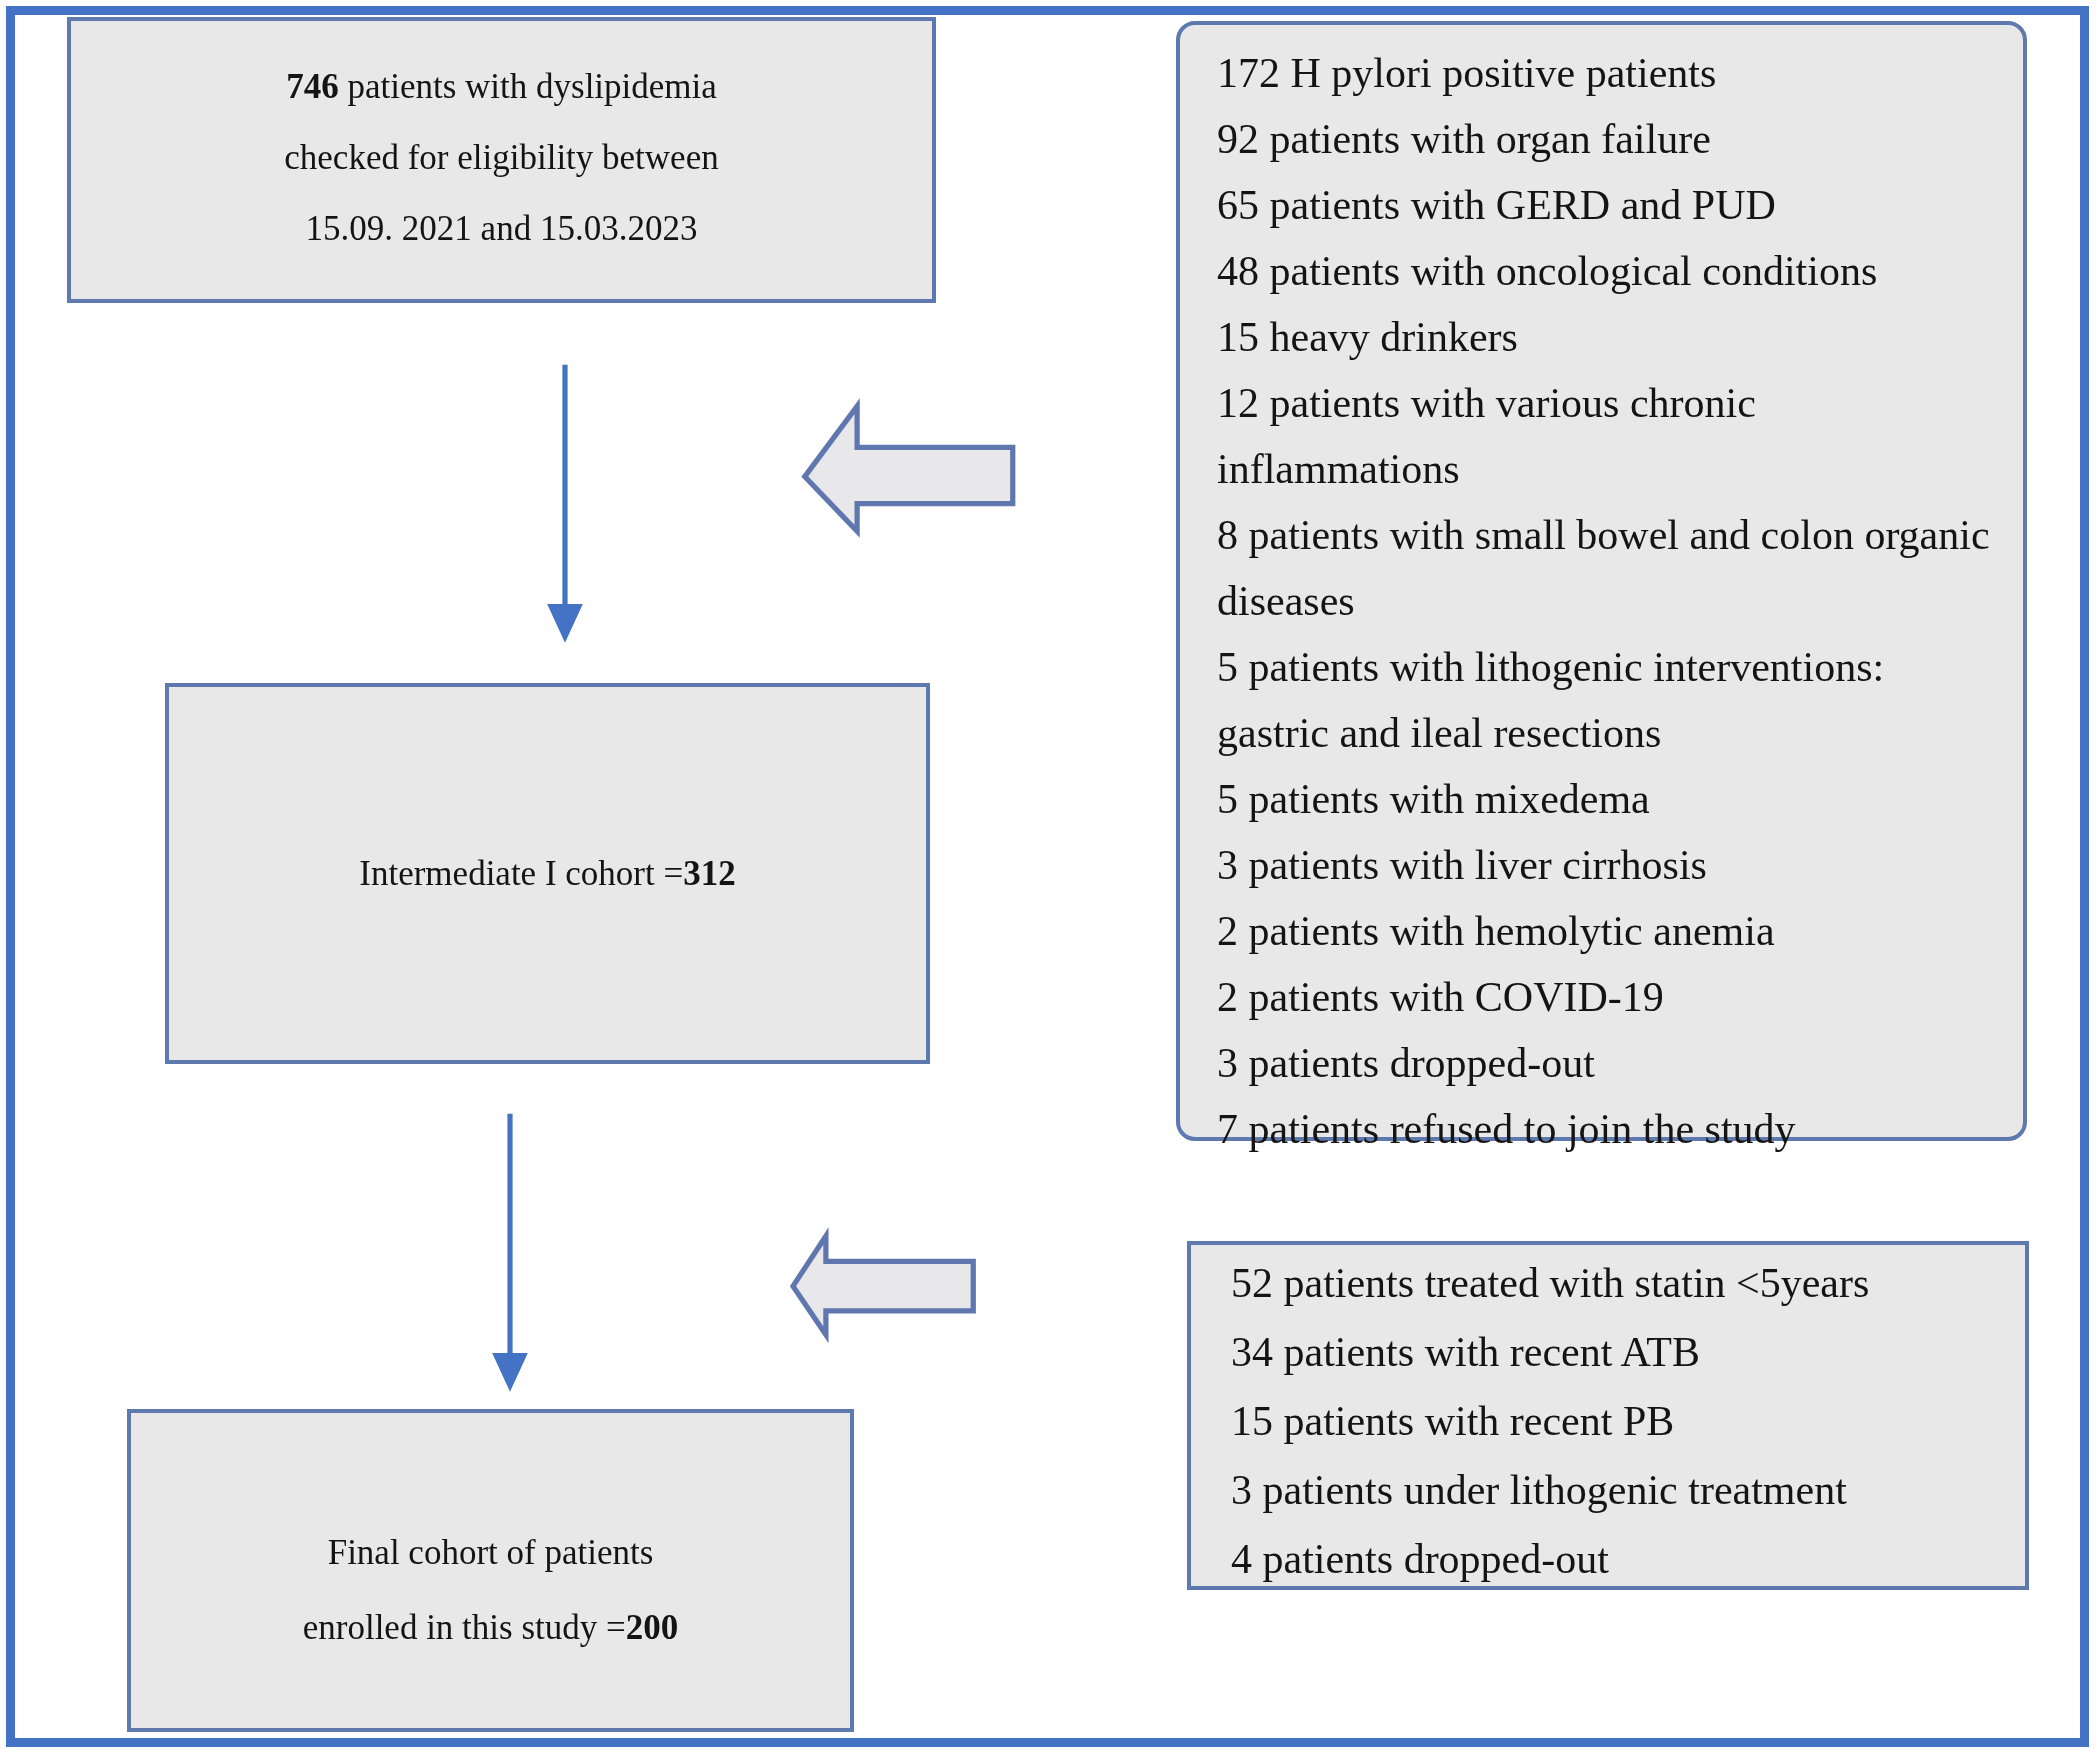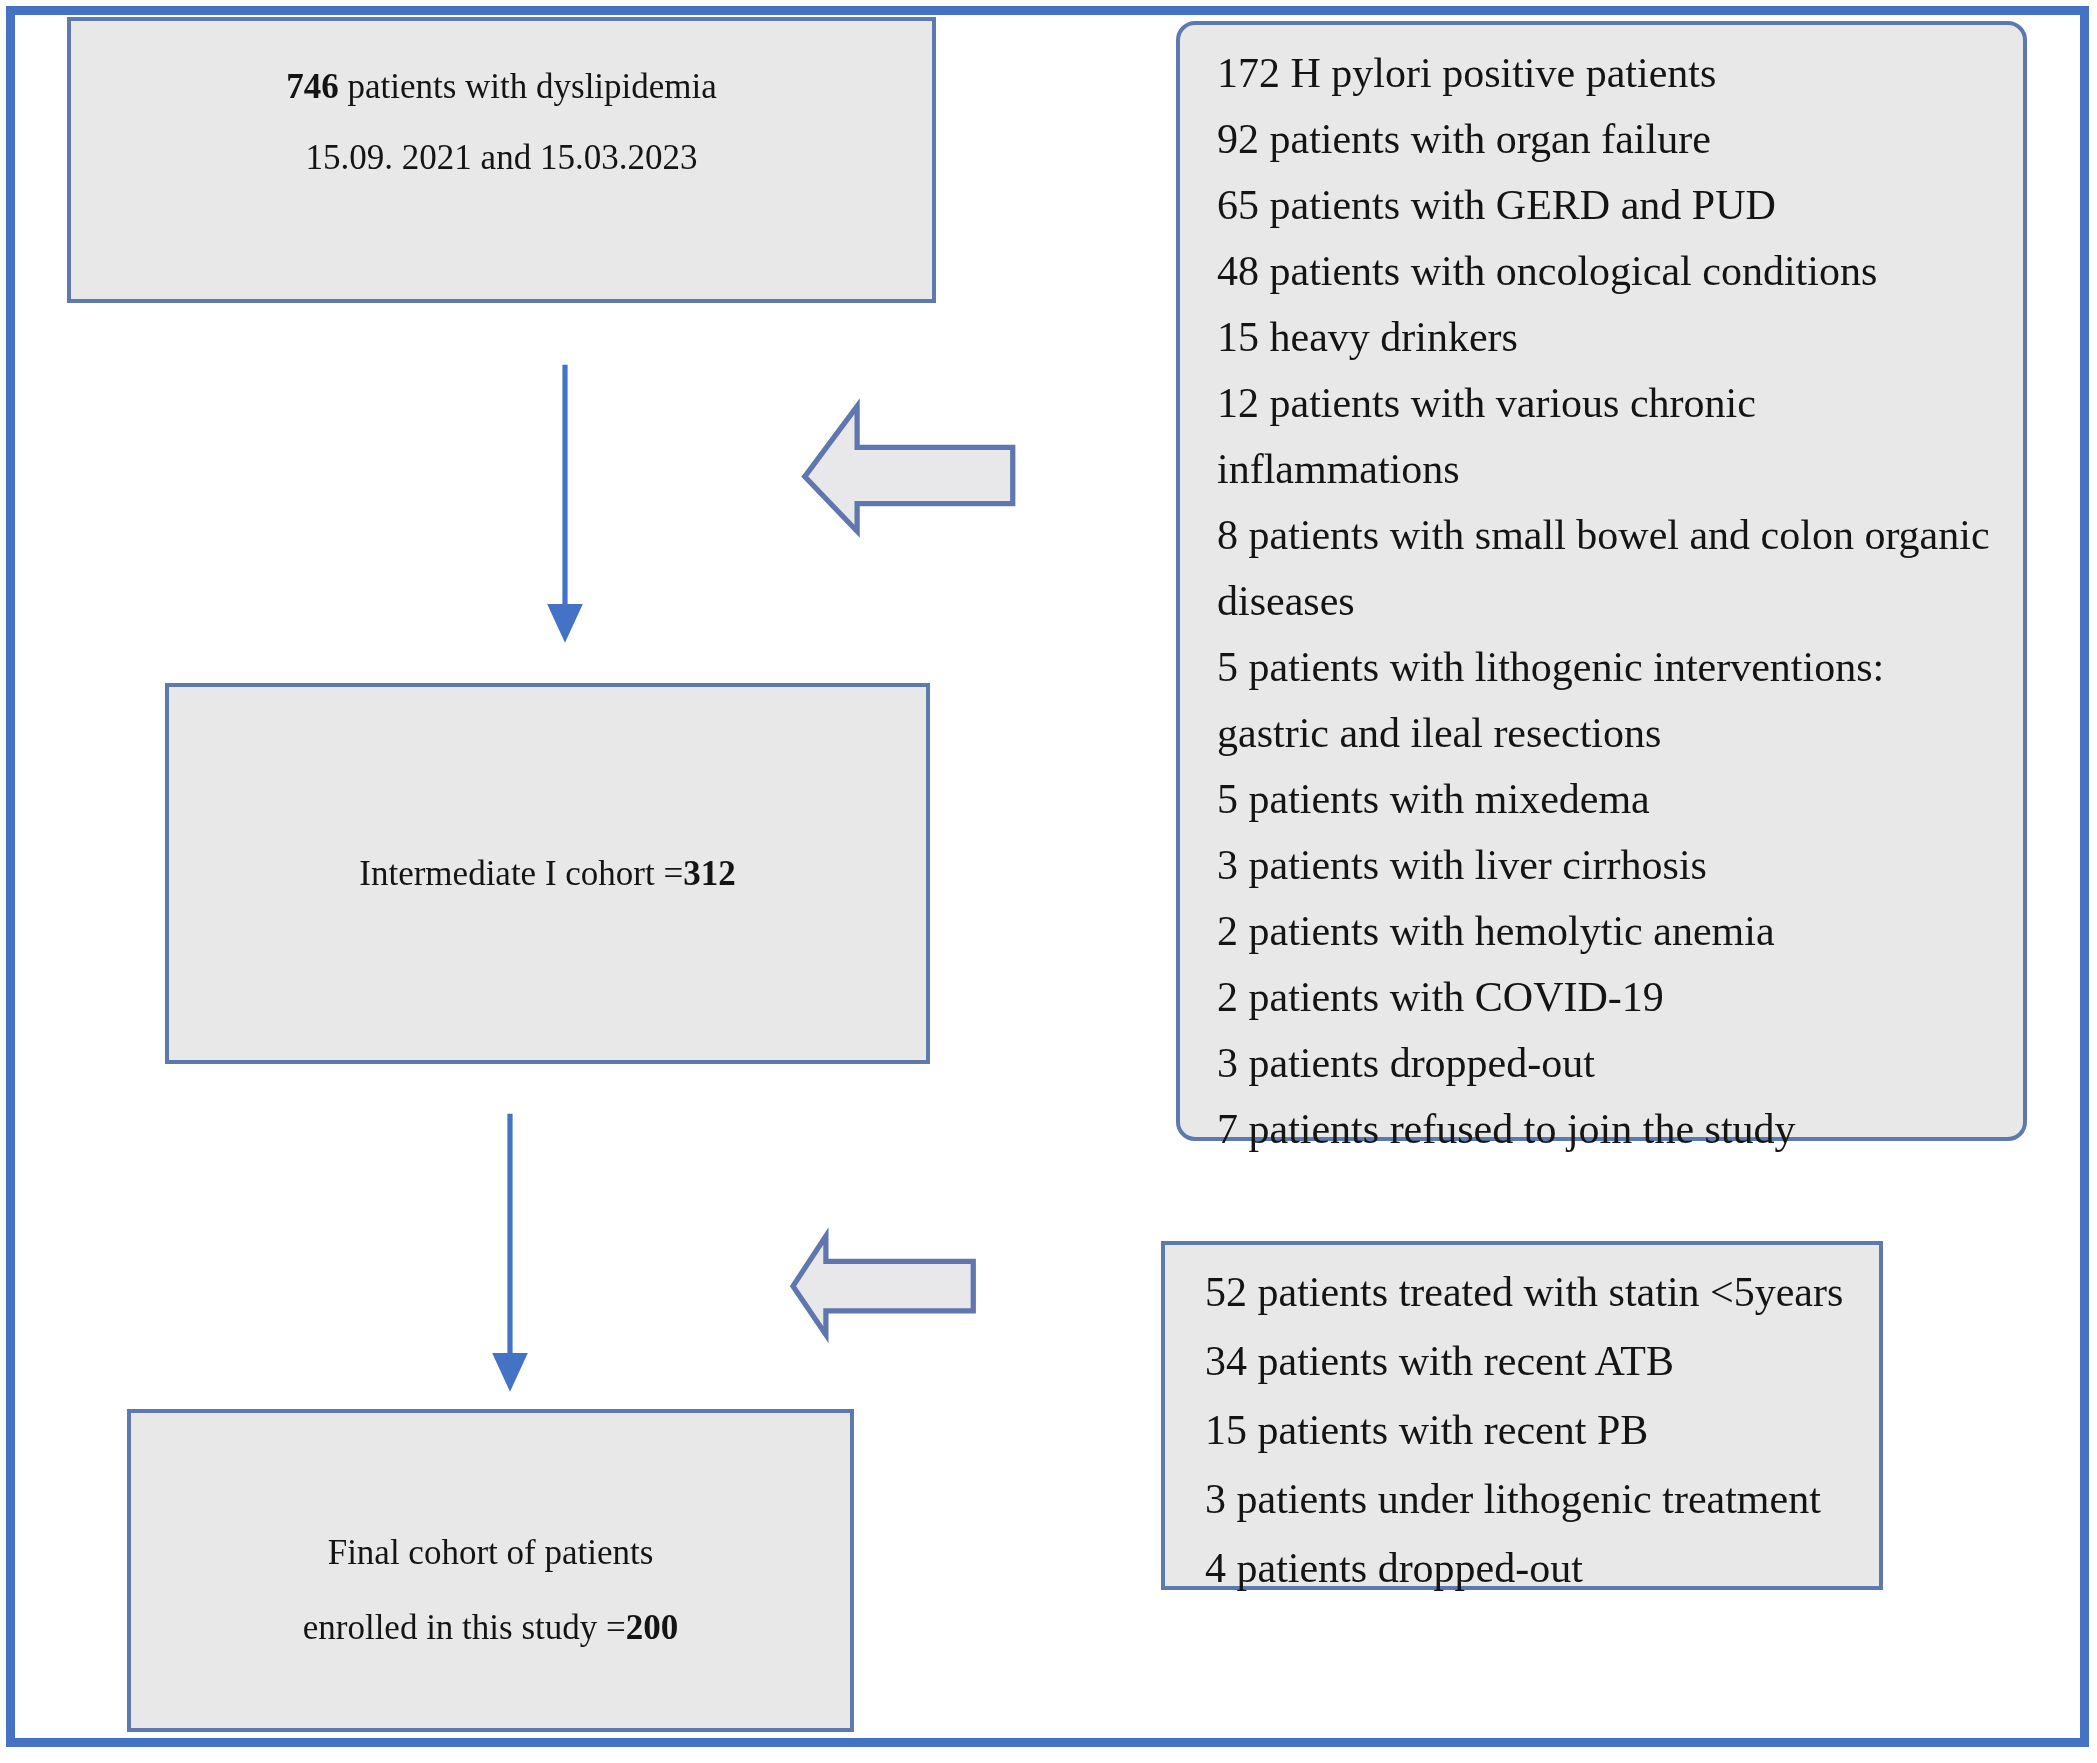--- a/index.html
+++ b/index.html
@@ -56,22 +56,22 @@
     font-size:42px;
     text-align:left;
   }
   #box-exclusions-top{
     left:1176px;top:21px;width:851px;height:1120px;
     padding:15px 21px 0 37px;
     line-height:66px;
     border-radius:19px;
   }
   #box-exclusions-bottom{
-    left:1161px;top:1241px;width:722px;height:349px;
-    padding:13px 15px 0 40px;
+    left:1187px;top:1241px;width:842px;height:349px;
+    padding:4px 15px 0 40px;
     line-height:69px;
   }
   .list-box p{margin:0;padding:0;}
   .arrow-svg{position:absolute;overflow:visible;}
   .flow-line{stroke:var(--flow-arrow);stroke-width:7;}
   .flow-head{fill:var(--flow-arrow);stroke:none;}
   .block-arrow{
     fill:var(--block-arrow-fill);
     stroke:var(--block-arrow-border);
     stroke-width:7;
@@ -81,20 +81,21 @@
 </style>
 </head>
 <body>
 
 <div id="page">
 
   <div class="outer-frame"></div>
 
   <div class="box flow-box" id="box-eligibility">
     <div><b>746</b><span> patients with dyslipidemia</span></div>
+    <div>checked for eligibility between</div>
     <div>15.09. 2021 and 15.03.2023</div>
   </div>
 
   <svg class="arrow-svg" style="left:539px;top:362px;" width="52" height="285" viewBox="0 0 70 380">
     <line class="flow-line" x1="35" y1="2" x2="35" y2="330"></line>
     <polygon class="flow-head" points="11,324 59,324 35,376"></polygon>
   </svg>
 
   <div class="box flow-box" id="box-intermediate">
     <div><span>Intermediate I cohort =</span><b>312</b></div>

